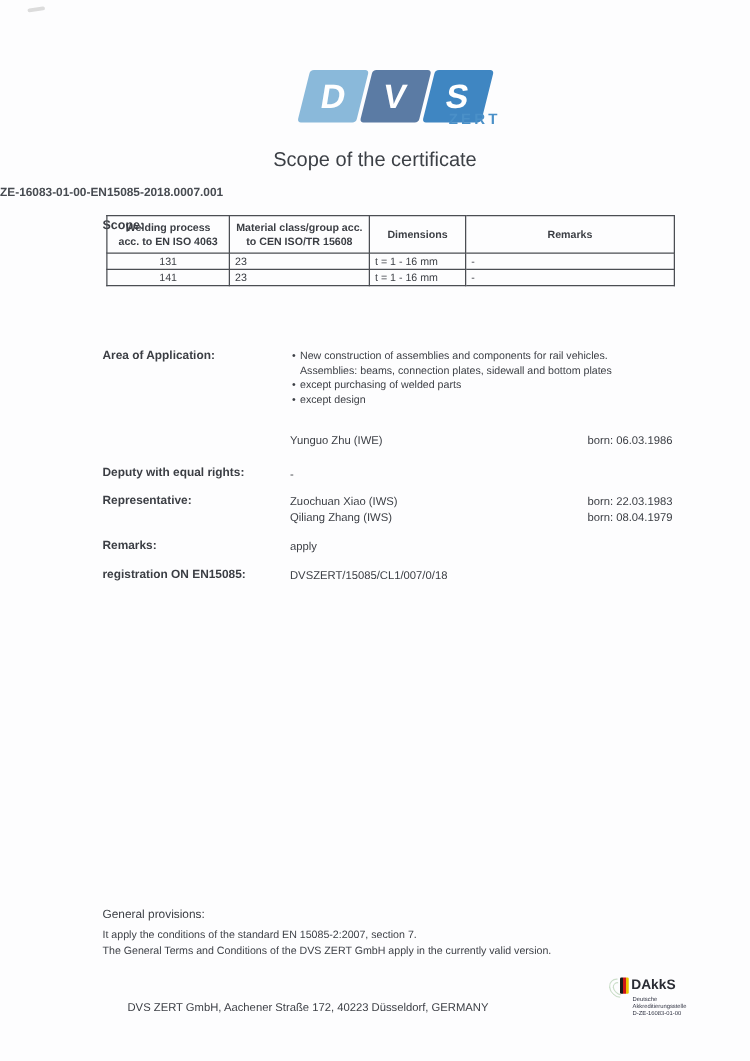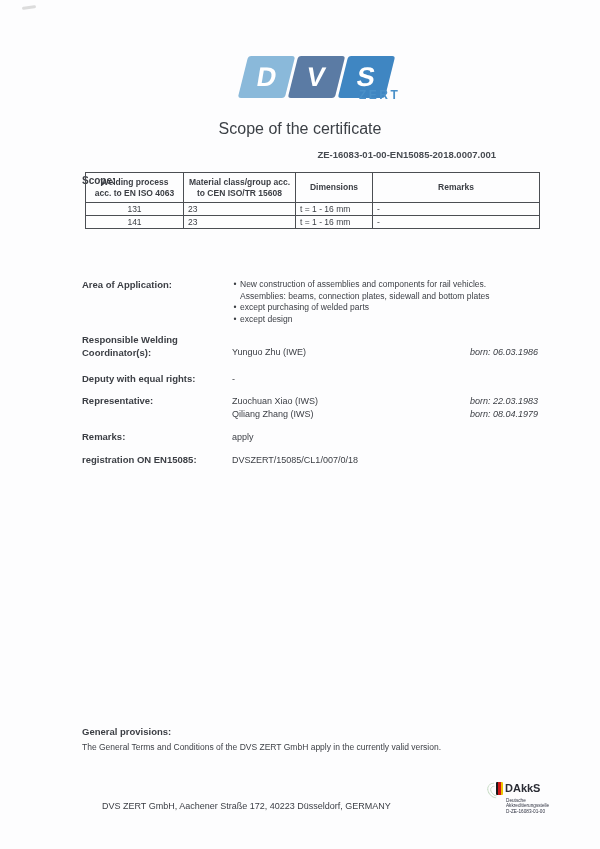--- a/index.html
+++ b/index.html
@@ -17,44 +17,44 @@
          display:flex;align-items:center;justify-content:center;}
   .block span{font-weight:700;font-size:27px;color:#ffffff;transform:skewX(5deg);}
   .block-d{background:#8ab9da;}
   .block-v{background:#5b7ba4;}
   .block-s{background:#3f86c2;}
   .zert{position:absolute;left:116px;top:32px;font-size:12px;font-weight:600;
         letter-spacing:2.5px;color:#4a90c8;}
   
   .title{position:absolute;top:120px;left:0;width:600px;text-align:center;
          font-size:16px;color:#3c4046;}
-  .cert-number{position:absolute;top:149px;left:0;width:496px;text-align:right;
+  .cert-number{position:absolute;top:149px;left:0;width:496px;text-align:left;
          font-size:9.5px;font-weight:600;color:#474b51;}
   .scope-label{position:absolute;top:175px;left:82px;font-size:10px;font-weight:700;}
   
   table.scope{position:absolute;top:172px;left:85px;width:454px;
       border-collapse:collapse;table-layout:fixed;border:1.5px solid #3f4247;}
   table.scope th,table.scope td{border:1px solid #4b4e53;overflow:hidden;}
   table.scope th{font-size:8.5px;font-weight:700;text-align:center;vertical-align:middle;
       height:27px;line-height:11px;padding:1px 2px;}
   table.scope td{font-size:8.5px;padding:0 4px;height:12px;vertical-align:top;line-height:12px;}
   td.c{text-align:center;}
   tr.tall td{height:26px;}
   .cell-line{line-height:12.5px;}
   
   .flabel{position:absolute;left:82px;font-size:9.5px;font-weight:700;line-height:12.5px;}
   .fvalue{position:absolute;left:232px;font-size:9px;line-height:13px;}
-  .fborn{position:absolute;right:62px;font-size:9px;line-height:13px;text-align:center;font-style:italic;}
+  .fborn{position:absolute;right:62px;font-size:9px;line-height:13px;text-align:center;}
   
   .bullets{position:absolute;left:230px;top:279px;width:312px;font-size:8.5px;line-height:11.5px;}
   .bline{display:flex;}
   .bline .b{width:10px;flex:none;text-align:center;}
   .bline.cont{padding-left:10px;}
   
-  .gp-label{position:absolute;top:726px;left:82px;font-size:9.5px;font-weight:700;}
+  .gp-label{position:absolute;top:726px;left:82px;font-size:9.5px;font-weight:400;}
   .gp-lines{position:absolute;top:741px;left:82px;font-size:8.5px;line-height:13px;color:#3f4248;}
   
   .address{position:absolute;top:801px;left:82px;font-size:9px;color:#3b3e44;padding-left:20px;}
   .dakks{position:absolute;top:782px;left:491px;width:85px;}
   .dakks-top{display:flex;position:relative;height:16px;}
   .dakks-arc{position:absolute;left:-3px;top:0;width:12px;height:15px;
       border:1.5px solid #a5c6a1;border-radius:50%;
       border-right-color:transparent;border-bottom-color:transparent;
       transform:rotate(-45deg);opacity:.55;}
   .dakks-arc2{position:absolute;left:0px;top:3px;width:7px;height:10px;
@@ -146,24 +146,20 @@
     <div class="bline">
       <span class="b">•</span>
       <span>except purchasing of welded parts</span>
     </div>
     <div class="bline">
       <span class="b">•</span>
       <span>except design</span>
     </div>
   </div>
 
-  <div class="flabel" style="top:334px;width:150px">
-    <div>Responsible Welding</div>
-    <div>Coordinator(s):</div>
-  </div>
   <div class="fvalue" style="top:346px">Yunguo Zhu (IWE)</div>
   <div class="fborn" style="top:346px">born: 06.03.1986</div>
 
   <div class="flabel" style="top:373px">Deputy with equal rights:</div>
   <div class="fvalue" style="top:373px">-</div>
 
   <div class="flabel" style="top:395px">Representative:</div>
   <div class="fvalue" style="top:395px">
     <div>Zuochuan Xiao (IWS)</div>
     <div>Qiliang Zhang (IWS)</div>
@@ -174,20 +170,21 @@
   </div>
 
   <div class="flabel" style="top:431px">Remarks:</div>
   <div class="fvalue" style="top:431px">apply</div>
 
   <div class="flabel" style="top:454px">registration ON EN15085:</div>
   <div class="fvalue" style="top:454px">DVSZERT/15085/CL1/007/0/18</div>
 
   <div class="gp-label">General provisions:</div>
   <div class="gp-lines">
+    <div>It apply the conditions of the standard EN 15085-2:2007, section 7.</div>
     <div>The General Terms and Conditions of the DVS ZERT GmbH apply in the currently valid version.</div>
   </div>
 
   <div class="address">DVS ZERT GmbH, Aachener Straße 172, 40223 Düsseldorf, GERMANY</div>
 
   <div class="dakks">
     <div class="dakks-top">
       <span class="dakks-arc"></span>
       <span class="dakks-arc2"></span>
       <span class="dakks-flag"></span>

